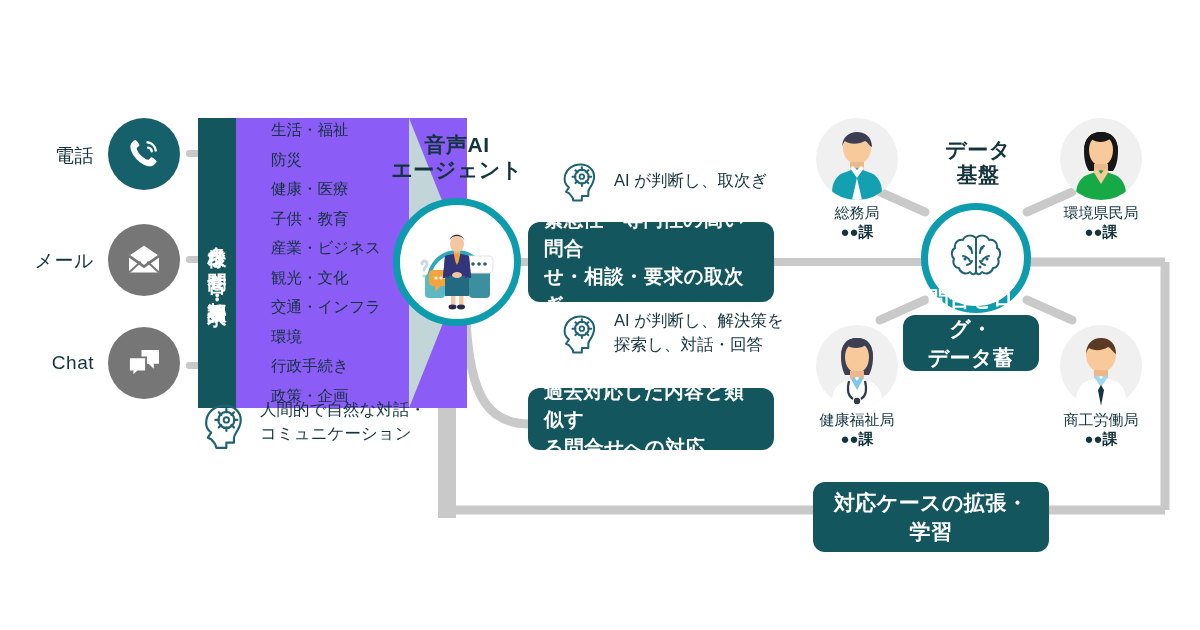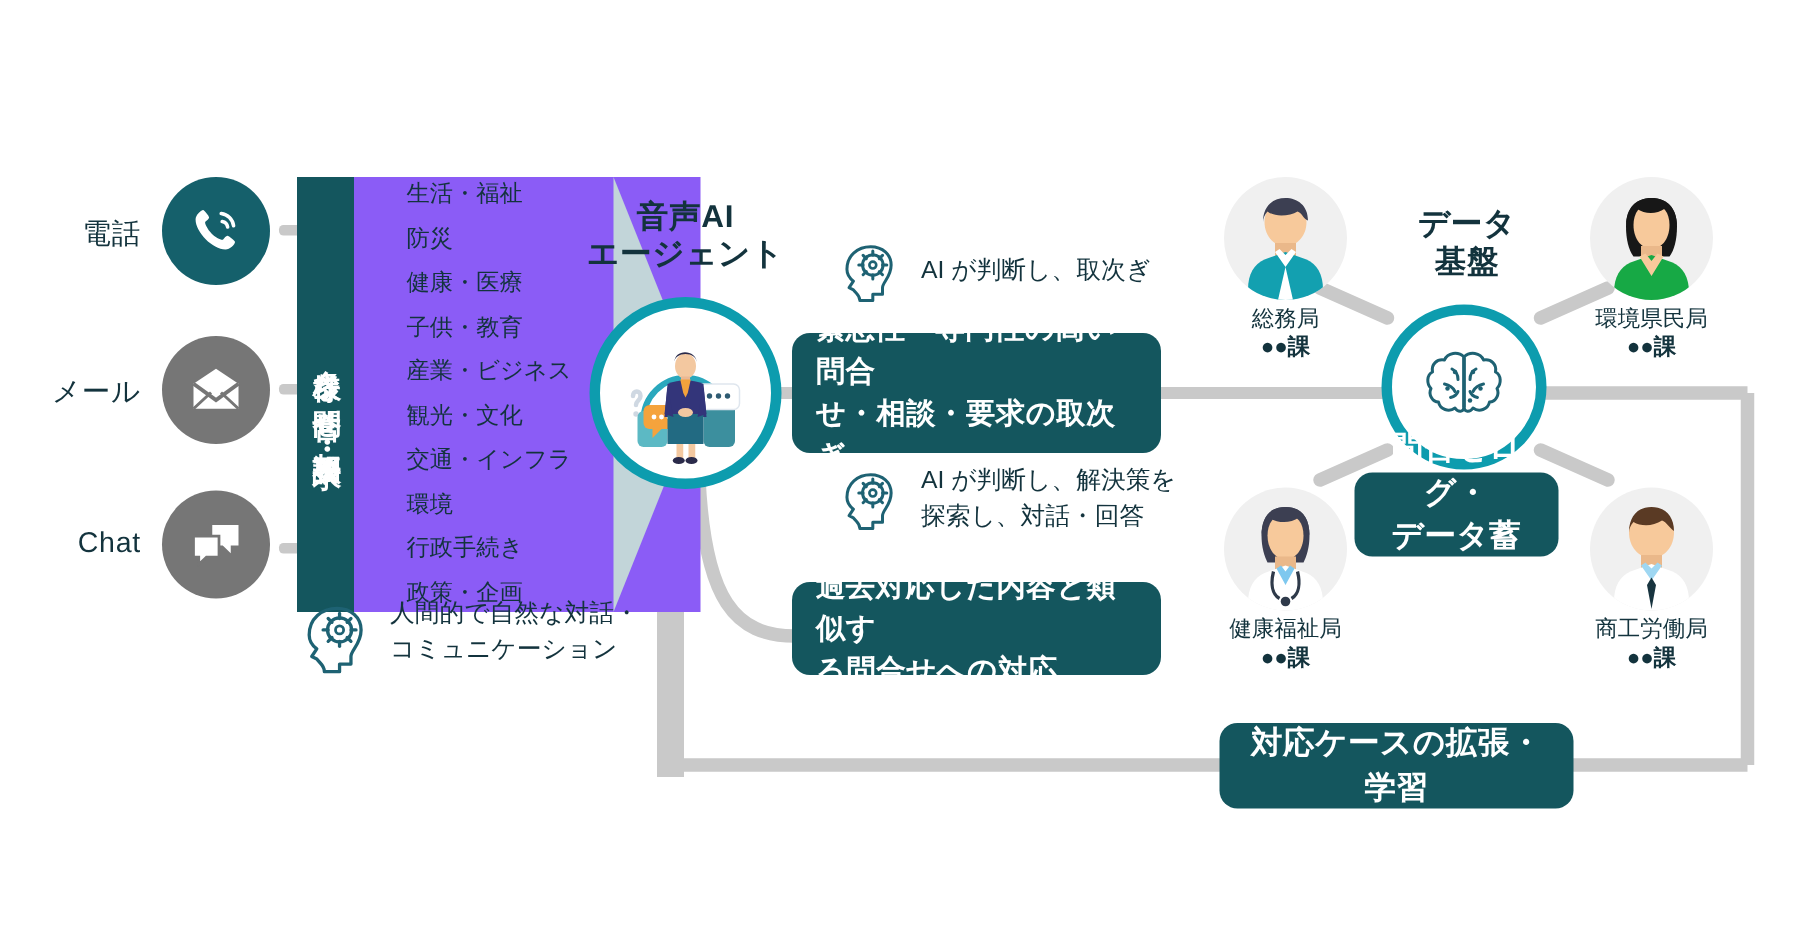--- a/index.html
+++ b/index.html
@@ -433,15 +433,15 @@
         <path d="M34 45 h14 v9 h-14 z" fill="#eab88a"></path>
         <path d="M41 51 l-14 5 c-7 3 -11 10 -11 20 l0 6 h50 l0 -6 c0 -10 -4 -17 -11 -20 z" fill="#ffffff"></path>
         <path d="M34 52 l7 10 7 -10 -3 -2 -4 4 -4 -4 z" fill="#9fd7f2"></path>
         <path d="M41 60 l-3 5 3 16 3 -16 z" fill="#18343f"></path>
       </svg>
     </div>
     <div class="dept-name">商工労働局</div>
     <div class="dept-sub">●●課</div>
   </div>
 
-  <div class="abs pill md" style="left:813px; top:482px; width:236px; height:57px;">対応ケースの拡張・学習</div>
+  <div class="abs pill md" style="left:813px; top:482px; width:236px; height:70px;">対応ケースの拡張・学習</div>
 
 </div>
 
 </body></html>

